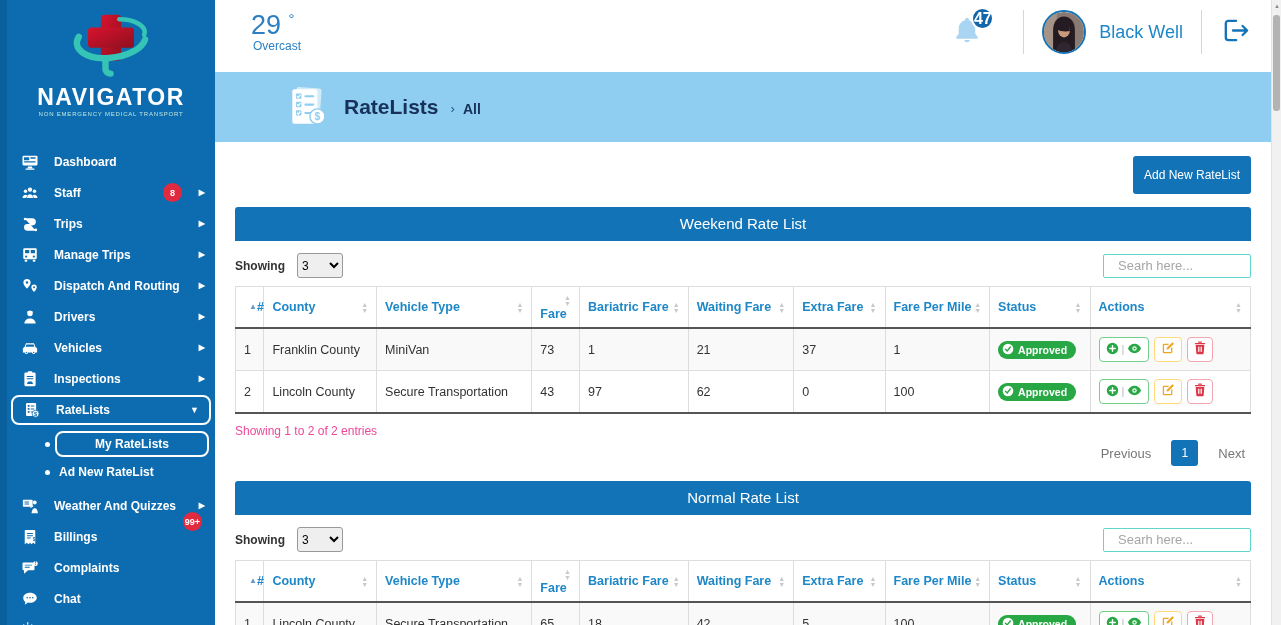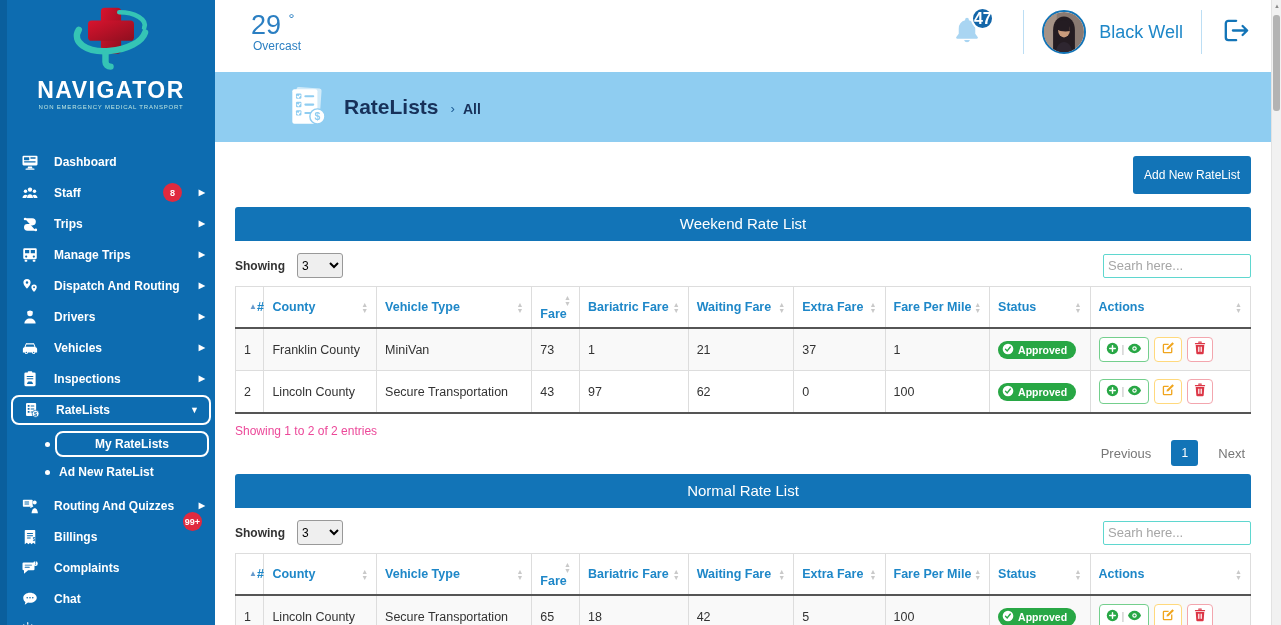--- a/index.html
+++ b/index.html
@@ -1,21 +1,21 @@
 <!DOCTYPE html>
 <html style="--sidebar: #0d6cb0; --primary: #1274b7;"><head>
 <meta charset="utf-8">
 <style>
   * { margin:0; padding:0; box-sizing:border-box; }
   html,body { width:1281px; height:625px; overflow:hidden; font-family:"Liberation Sans", sans-serif; background:#fff; }
   .app { display:flex; width:1281px; height:625px; }
 
   
   .sidebar { width:215px; min-width:215px; height:625px; background:#0d6cb0; border-left:7px solid #0a5f9d; color:#fff; overflow:hidden; }
-  .logo { height:146px; display:flex; flex-direction:column; align-items:center; justify-content:flex-start; padding-top:1px; cursor:pointer; }
+  .logo { height:146px; display:flex; flex-direction:column; align-items:center; justify-content:flex-start; padding-top:8px; cursor:pointer; }
   .logo-title { font-size:23px; font-weight:bold; letter-spacing:1.5px; color:#fff; line-height:1; margin-top:-2px; }
   .logo-tagline { font-size:6px; letter-spacing:.8px; color:#bfe6e0; margin-top:2px; }
   .menu { }
   .menu-item { display:flex; align-items:center; height:31px; padding:0 10px 0 14px; position:relative; cursor:pointer; font-size:12px; font-weight:bold; }
   .menu-item.active { border:2px solid #fff; border-radius:8px; margin:1px 4px; padding-left:10px; height:30px; }
   .mi-icon { width:26px; min-width:26px; height:19px; margin-right:7px; display:flex; align-items:center; }
   .mi-icon svg { width:18px; height:18px; fill:#fff; }
   .mi-label { white-space:nowrap; }
   .chev { margin-left:auto; font-size:8px; color:#fff; }
   .chev-down { margin-left:auto; font-size:9px; color:#fff; }
@@ -53,21 +53,21 @@
   .band-crumb { font-size:14px; font-weight:bold; color:#17315a; margin-top:3px; }
 
   .content { flex:1; padding:14px 30px 0 20px; overflow:hidden; }
   .toolbar-row { display:flex; justify-content:flex-end; margin-bottom:13px; }
   .btn-primary { background:#1274b7; color:#fff; font-size:12px; font-weight:normal; padding:12px 11px; border-radius:3px; border:none; cursor:pointer; font-family:"Liberation Sans", sans-serif; }
 
   .section-bar { background:#1274b7; color:#fff; text-align:center; font-size:15px; height:34px; line-height:34px; border-radius:3px 3px 0 0; }
   .controls { display:flex; justify-content:space-between; align-items:center; margin:12px 0 8px; }
   .showing { font-size:12px; font-weight:bold; color:#333; display:flex; align-items:center; }
   .showing select { width:46px; height:25px; font-size:12px; border:1px solid #999; border-radius:3px; margin-left:12px; font-family:"Liberation Sans", sans-serif; }
-  .search-input { width:148px; height:24px; border:1px solid #5fd7cf; border-radius:2px; padding:3px 4px; font-size:13px; color:#444; font-family:"Liberation Sans", sans-serif; outline:none; }
+  .search-input { width:148px; height:24px; border:1px solid #5fd7cf; border-radius:2px; padding:3px 14px; font-size:13px; color:#444; font-family:"Liberation Sans", sans-serif; outline:none; }
   .search-input::placeholder { color:#a6a6a6; }
 
   table.rate { width:100%; border-collapse:collapse; font-size:12.5px; color:#333; border:1px solid #ddd; table-layout:fixed; }
   table.rate thead th { color:#1e87c8; font-weight:bold; text-align:left; padding:6px 8px; border-bottom:2px solid #555; border-left:1px solid #ddd; cursor:pointer; height:28px; }
   table.rate thead th:first-child { border-left:none; }
   .sorters { float:right; font-size:7px; line-height:6px; color:#c9c9c9; text-align:center; margin-top:2px; }
   .sort-asc { color:#6699cc; font-size:8px; margin-left:5px; vertical-align:2px; }
   table.rate tbody td { padding:8px 8px; border-top:1px solid #ddd; border-left:1px solid #ddd; height:31px; }
   table.rate tbody td:first-child { border-left:none; }
   table.rate tbody tr:nth-child(odd) { background:#f9f9f9; }
@@ -75,21 +75,21 @@
 
   .pill { background:#28a745; color:#fff; font-size:10.5px; font-weight:bold; border-radius:10px; padding:2px 9px 2px 4px; display:inline-flex; align-items:center; gap:4px; white-space:nowrap; }
   .actions-cell { display:flex; gap:5px; align-items:center; }
   .abtn { border-radius:4px; display:inline-flex; align-items:center; justify-content:center; background:#fff; cursor:pointer; height:25px; padding:0 6px; }
   .abtn.view { border:1px solid #74cf8d; gap:3px; }
   .abtn.edit { border:1px solid #ffd97d; }
   .abtn.del  { border:1px solid #f3a6ae; }
   .vline { color:#bbb; font-size:11px; line-height:1; }
 
   .summary { font-size:12px; color:#ec4899; margin:10px 0 0; }
-  .pagination { display:flex; justify-content:flex-end; align-items:center; margin:2px 0 8px; font-size:13px; color:#777; }
+  .pagination { display:flex; justify-content:flex-end; align-items:center; margin:2px 0 15px; font-size:13px; color:#777; }
   .page-btn { cursor:pointer; padding:4px 6px; }
   .page-num { background:#1274b7; color:#fff; width:27px; height:26px; border-radius:3px; display:flex; align-items:center; justify-content:center; font-size:12px; margin:0 14px; cursor:pointer; }
 
   
   .fake-scrollbar { position:fixed; right:0; top:0; width:10px; height:625px; background:#f1f1f1; border-left:1px solid #e2e2e2; z-index:99; }
   .sb-arrow { position:absolute; top:3px; left:0; width:10px; text-align:center; font-size:6px; color:#888; }
   .sb-thumb { position:absolute; top:15px; left:1px; width:7px; height:96px; background:#b3b3b3; border-radius:3px; }
 </style>
 </head>
 <body>
@@ -253,21 +253,21 @@
               <rect x="2.5" y="3.5" width="13" height="9.5" rx="1"></rect>
               <g fill="#0d6cb0">
                 <rect x="4.5" y="6" width="6.5" height="1.2" rx=".6"></rect>
                 <rect x="4.5" y="8.8" width="6.5" height="1.2" rx=".6"></rect>
               </g>
               <circle cx="18.3" cy="7.3" r="2.6"></circle>
               <path d="M14 21.8c.4-4.1 2-6.7 4.3-6.7s3.9 2.6 4.3 6.7z"></path>
               <path d="M16.6 12.4l-3.6 2.4-.9-1.3 3.4-2.4z"></path>
             </svg>
           </span>
-          <span class="mi-label">Routing And Quizzes</span>
+          <span class="mi-label">Weather And Quizzes</span>
           <span class="chev">▶</span>
         </div>
         <div class="menu-item">
           <span class="mi-icon">
             <svg viewBox="0 0 24 24">
               <path d="M6 2.5h12a1 1 0 0 1 1 1v18l-2.6-1.8-2.4 1.8-2-1.8-2 1.8-2.4-1.8L5 21.5v-18a1 1 0 0 1 1-1z"></path>
               <g fill="#0d6cb0">
                 <rect x="7.8" y="6.8" width="8.4" height="1.3" rx=".65"></rect>
                 <rect x="7.8" y="9.8" width="8.4" height="1.3" rx=".65"></rect>
                 <rect x="7.8" y="12.8" width="5.4" height="1.3" rx=".65"></rect>

